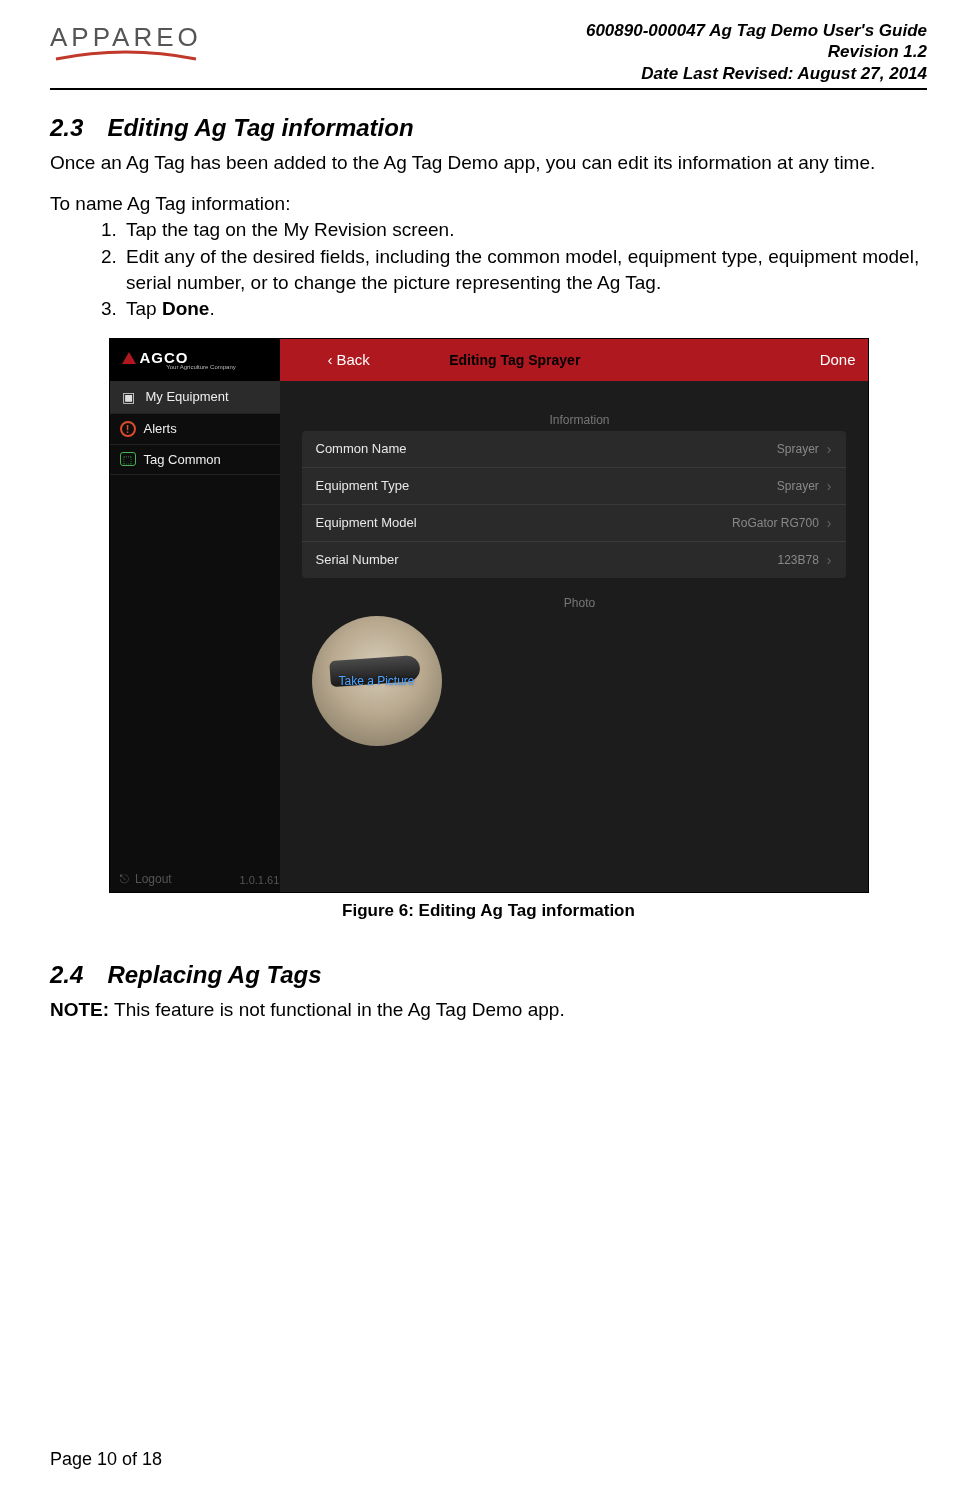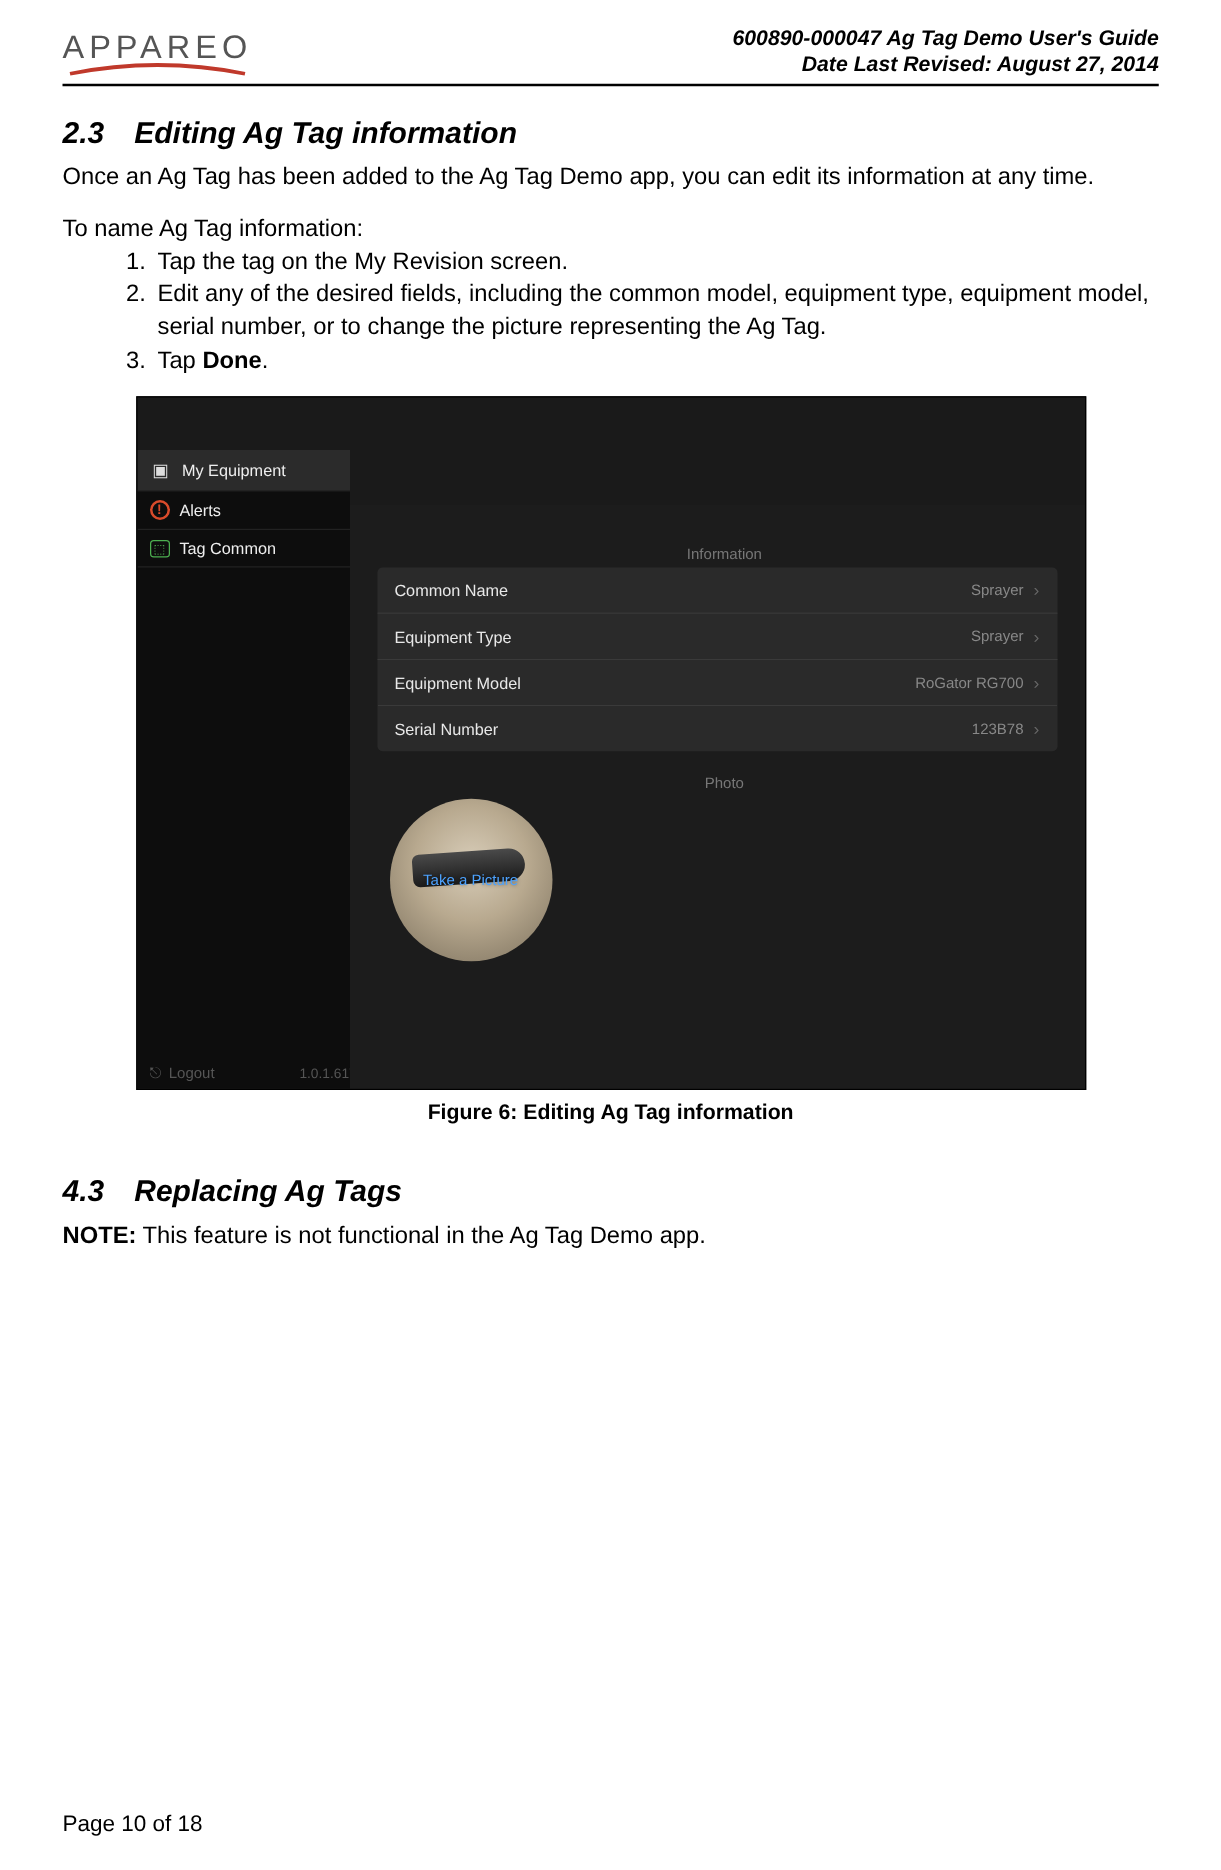--- a/index.html
+++ b/index.html
@@ -172,21 +172,20 @@
   .ss-version {
     position:absolute; bottom:6px; left:130px;
     color:#555; font-size:11px;
   }
   
   .ss-content {
     position:absolute;
     top:42px; left:170px; right:0; bottom:0;
     background:#1c1c1c;
     padding: 30px 22px;
-    margin-top: 44px;
   }
   .ss-sec-label { color:#777; font-size:12px; margin: 2px 0 4px 12px; }
   .ss-field-group { margin-bottom: 18px; }
   .ss-field {
     background:#2a2a2a;
     border-top:1px solid #3a3a3a;
     display:flex;
     justify-content:space-between;
     align-items:center;
     padding: 10px 14px;
@@ -241,20 +240,21 @@
 
 <div class="header-row">
   <div class="logo">
     <span class="logo-text">APPAREO</span>
     <svg class="logo-swoosh" viewBox="0 0 150 14">
       <path d="M5 10 Q75 -4 145 10" stroke="#c0392b" stroke-width="3" fill="none"></path>
     </svg>
   </div>
   <div class="doc-meta">
     <div>600890-000047 Ag Tag Demo User's Guide</div>
+    <div>Revision 1.2</div>
     <div>Date Last Revised: August 27, 2014</div>
   </div>
 </div>
 <hr class="hr">
 
 <h2 class="section-h">
   <span class="sec-number">2.3</span><span>Editing Ag Tag information</span>
 </h2>
 <p class="body-text">Once an Ag Tag has been added to the Ag Tag Demo app, you can edit its information at any time.</p>
 <p class="list-intro">To name Ag Tag information:</p>
@@ -262,20 +262,35 @@
   <li>Tap the tag on the My Revision screen.</li>
   <li>Edit any of the desired fields, including the common model, equipment type, equipment model, serial number, or to change the picture representing the Ag Tag.</li>
   <li>
     <span>Tap </span><span class="bold">Done</span><span>.</span>
   </li>
 </ol>
 
 <div class="figure-wrap">
   <div class="screenshot">
 
+    <div class="ss-topbar">
+      <div class="ss-agco">
+        <div class="ss-agco-logo">
+          <span class="ss-agco-tri"></span>
+          <span class="ss-agco-text">AGCO</span>
+        </div>
+        <span class="ss-agco-sub">Your Agriculture Company</span>
+      </div>
+      <div class="ss-back">
+        <span>‹</span>
+        <span>Back</span>
+      </div>
+      <div class="ss-title-edit">Editing Tag Sprayer</div>
+      <div class="ss-done">Done</div>
+    </div>
 
     <div class="ss-sidebar">
       <div class="ss-side-item active">
         <span class="ic-box ic-equip">▣</span>
         <span>My Equipment</span>
       </div>
       <div class="ss-side-item">
         <span class="ic-box ic-alert">!</span>
         <span>Alerts</span>
       </div>
@@ -328,19 +343,19 @@
         <span class="ss-photo-label">Take a Picture</span>
       </div>
     </div>
   </div>
   <div class="figure-caption">Figure 6: Editing Ag Tag information</div>
 </div>
 
 <div class="section-gap"></div>
 
 <h2 class="section-h">
-  <span class="sec-number">4.3</span><span>Replacing Ag Tags</span>
+  <span class="sec-number">2.4</span><span>Replacing Ag Tags</span>
 </h2>
 <p class="note-line">
   <span class="bold">NOTE:</span><span> This feature is not functional in the Ag Tag Demo app.</span>
 </p>
 
 <div class="page-footer">Page 10 of 18</div>
 
 </body></html>

